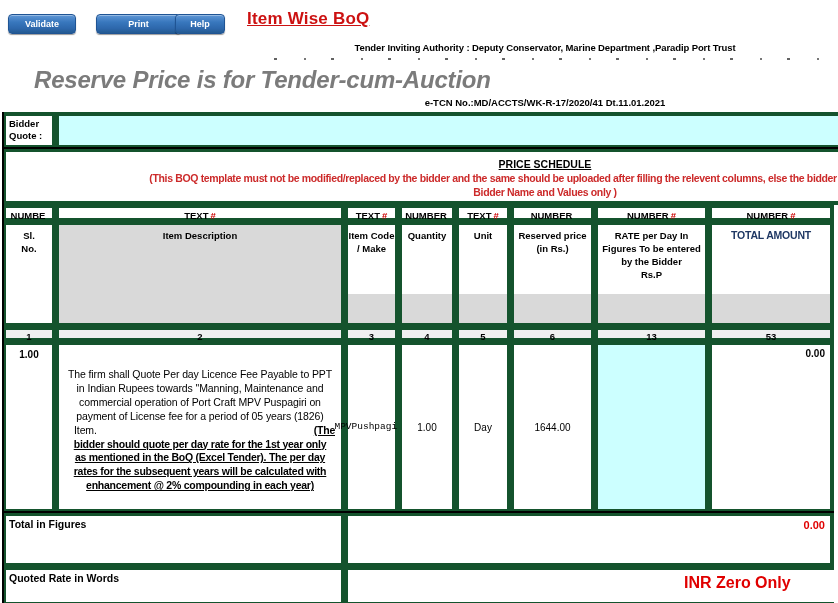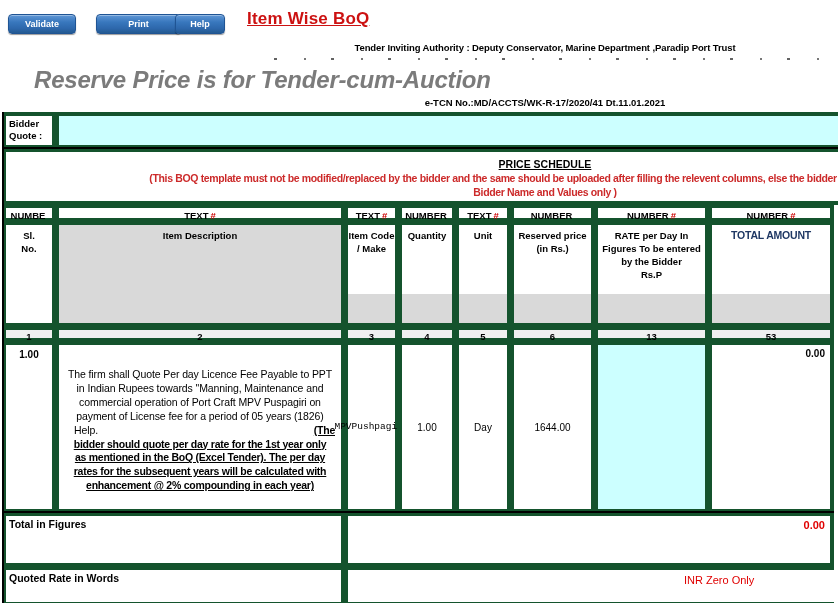--- a/index.html
+++ b/index.html
@@ -81,21 +81,21 @@
   .l5{display:flex;justify-content:space-between;padding:0 6px 0 15px;}
   .codecell{display:flex;flex-direction:row;align-items:center;justify-content:center;
             font-family:"Liberation Mono","DejaVu Sans Mono",monospace;font-size:9.5px;line-height:11.5px;}
   .midcell{display:flex;align-items:center;justify-content:center;font-size:10px;}
   .cyan{background:#ccffff;}
   .totval{text-align:right;padding:3px 5px 0 0;font-weight:bold;font-size:10px;}
 
   .flabel{padding:2px 0 0 3px;font-weight:bold;font-size:10.5px;}
   .redval{text-align:right;padding:3px 5px 0 0;color:#e00000;font-weight:bold;font-size:11px;}
   .noright{border-right:none;}
-  .words-val{position:absolute;left:326px;top:4px;color:#e00000;font-weight:normal;font-size:11px;padding-left:10px;}
+  .words-val{position:absolute;left:326px;top:4px;color:#e00000;font-weight:bold;font-size:16px;padding-left:10px;}
 
   .ledge{position:absolute;left:2px;top:112px;width:2px;height:491px;background:#000;}
   .hline-bidder{position:absolute;left:2px;top:147px;width:836px;height:2px;background:#000;}
   .hline-item{position:absolute;left:2px;top:511px;width:832px;height:2px;background:#000;}
 </style>
 </head>
 <body>
 
 <div id="screen">
 
@@ -184,21 +184,21 @@
   </div>
 
   <div class="row rowF">
     <div class="cell c-sl slval">1.00</div>
     <div class="cell c-desc desccell">
       <div>The firm shall Quote Per day Licence Fee Payable to PPT</div>
       <div>in Indian Rupees towards  "Manning, Maintenance and</div>
       <div>commercial operation of Port Craft MPV Puspagiri on</div>
       <div>payment of License fee  for a period of 05 years (1826)</div>
       <div class="l5">
-        <span>Help.</span>
+        <span>Item.</span>
         <span class="desc-b">(The</span>
       </div>
       <div class="desc-b">bidder should quote per day rate for the 1st year only</div>
       <div class="desc-b">as mentioned in the BoQ (Excel Tender).   The per day</div>
       <div class="desc-b">rates for the subsequent years will be calculated with</div>
       <div class="desc-b">enhancement @ 2% compounding in each year)</div>
     </div>
     <div class="cell c-code codecell">
       <div>MPV</div>
       <div>Pushpag</div>

